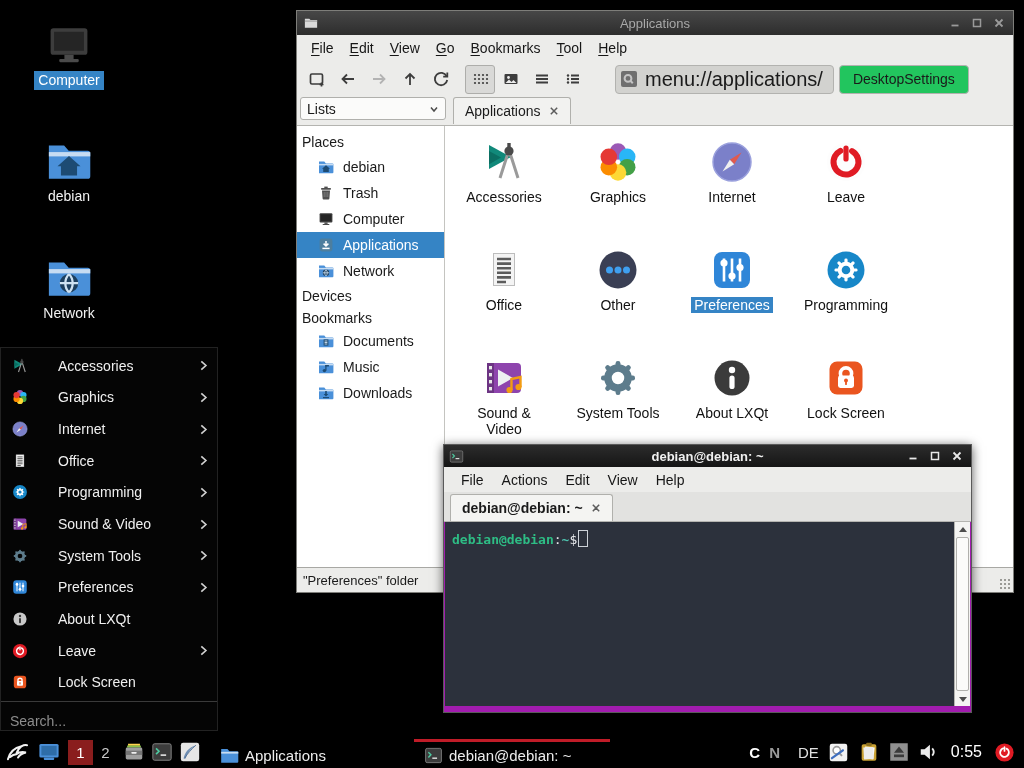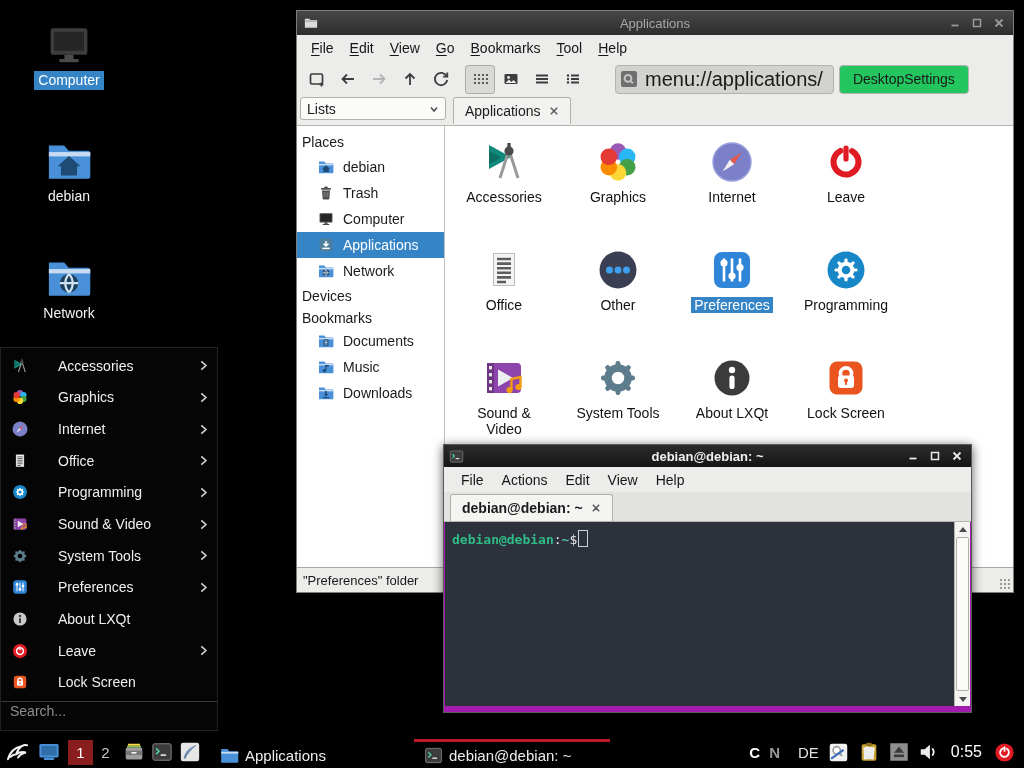--- a/index.html
+++ b/index.html
@@ -75,21 +75,21 @@
   .tri-dn{width:0;height:0;border-left:4px solid transparent;border-right:4px solid transparent;border-top:5px solid #4c4c4c;}
   .cursor{display:inline-block;width:8px;height:15px;border:1px solid #cdd2d8;vertical-align:-3px;margin-left:1px;}
 
   
   #menu{position:absolute;left:0;top:347px;width:218px;height:384px;background:#050505;border:1px solid #222;
         box-sizing:border-box;display:flex;flex-direction:column;padding-top:2px;}
   .m-item{height:32px;display:flex;align-items:center;padding:0 8px 0 10px;color:#f0f0f0;font-size:14px;}
   .m-item .mlbl{margin-left:29px;}
   .m-item .marr{margin-left:auto;}
   .m-sep{height:1px;background:#3a3a3a;margin:3px 0 0 0;}
-  .m-search{height:28px;display:flex;align-items:flex-start;}
+  .m-search{height:28px;display:flex;align-items:flex-end;}
   .m-search input{width:100%;background:transparent;border:none;outline:none;color:#cfcfcf;
                   font-size:14px;padding-left:9px;font-family:"Liberation Sans",sans-serif;}
   .m-search input::placeholder{color:#8d8d8d;}
 
   
   #taskbar{position:absolute;left:0;bottom:0;width:1024px;height:32px;background:#000;
            display:flex;align-items:center;}
   .tb-ic{display:flex;align-items:center;justify-content:center;}
   .ws{width:25px;height:25px;display:flex;align-items:center;justify-content:center;font-size:15px;}
   .ws.active{background:#8a1d1d;color:#fff;}

